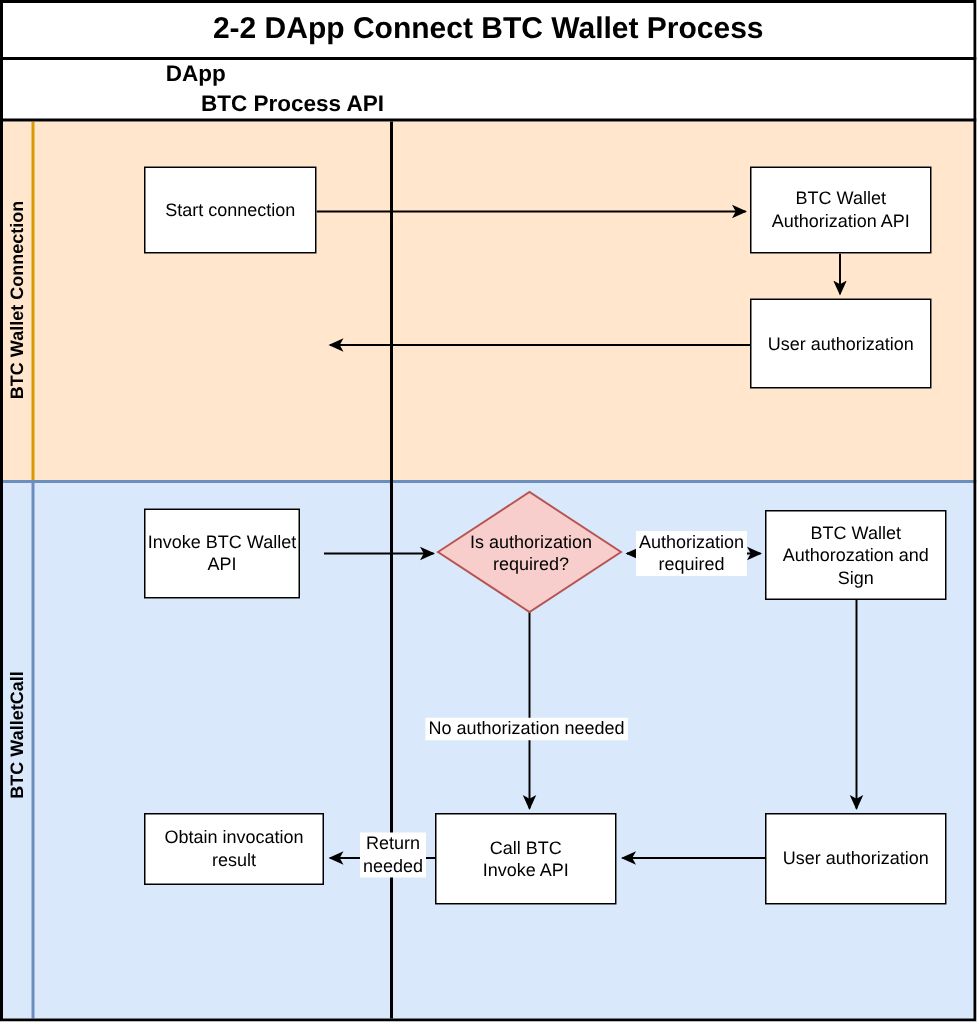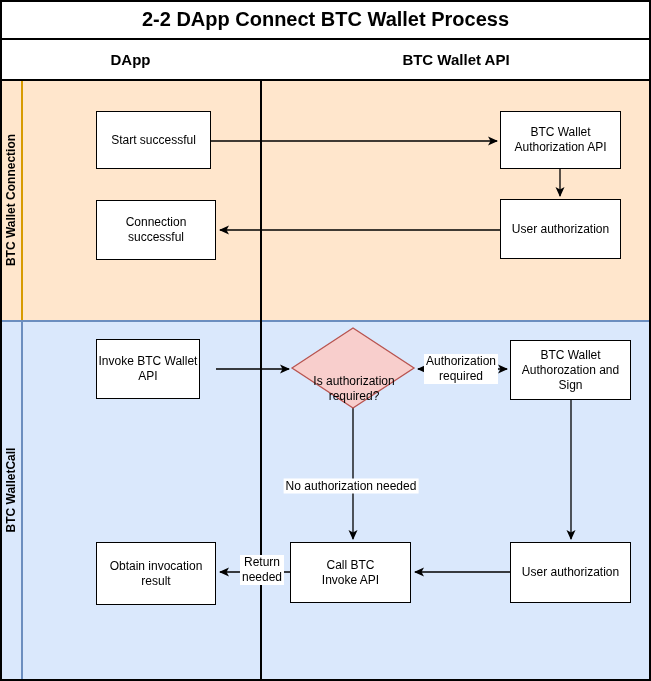--- a/index.html
+++ b/index.html
@@ -30,20 +30,21 @@
     background: #fff;
     z-index: 5;
   }
   .header-row {
     position: absolute; left: 0; top: 40px;
     width: 651px; height: 41px;
     border-bottom: 2px solid #000;
     display: flex;
     background: #fff;
     z-index: 5;
+    flex-direction: column;
   }
   .header-cell {
     display: flex; align-items: center; justify-content: center;
     font-size: 15px; font-weight: bold;
     height: 100%;
   }
   .header-cell.left { width: 261px; }
   .header-cell.right { width: 390px; }
   .lane { position: absolute; left: 0; width: 651px; z-index: 0; }
   .lane-top { top: 81px; height: 240px; background: #ffe6cc; }
@@ -103,43 +104,43 @@
   }
   
   .n-start          { left: 96px;  top: 111px; width: 115px; height: 58px; }
   .n-auth-api       { left: 500px; top: 111px; width: 121px; height: 58px; }
   .n-conn-success   { left: 96px;  top: 200px; width: 120px; height: 60px; }
   .n-user-auth-top  { left: 500px; top: 199px; width: 121px; height: 60px; }
   .n-invoke         { left: 96px;  top: 339px; width: 104px; height: 60px; }
   .n-auth-sign      { left: 510px; top: 340px; width: 121px; height: 60px; }
   .n-user-auth-bot  { left: 510px; top: 542px; width: 121px; height: 61px; }
   .n-call-api       { left: 290px; top: 542px; width: 121px; height: 61px; }
-  .n-obtain         { left: 96px;  top: 542px; width: 120px; height: 63px; }
-  .d-decision-label { left: 298px; top: 364px; width: 112px; height: 50px; text-align: center; }
+  .n-obtain         { left: 96px;  top: 542px; width: 120px; height: 48px; }
+  .d-decision-label { left: 298px; top: 344px; width: 112px; height: 50px; text-align: center; }
   .l-auth-required  { left: 461px; top: 369px; }
   .l-no-auth        { left: 351px; top: 486px; }
   .l-return-result  { left: 262px; top: 570px; }
 </style>
 </head>
 <body>
 
 <div class="canvas">
 
   <div class="lane lane-top"></div>
   <div class="lane lane-bottom"></div>
   <div class="lane-boundary"></div>
   <div class="lane-strip-line strip-line-top"></div>
   <div class="lane-strip-line strip-line-bottom"></div>
   <div class="col-divider"></div>
 
   <div class="title-row">2-2 DApp Connect BTC Wallet Process</div>
 
   <div class="header-row">
     <div class="header-cell left">DApp</div>
-    <div class="header-cell right">BTC Wallet API</div>
+    <div class="header-cell right">BTC Process API</div>
   </div>
 
   <div class="lane-label top">BTC Wallet Connection</div>
   <div class="lane-label bottom">BTC WalletCall</div>
 
   <svg class="edges" viewBox="0 0 651 681" xmlns="http://www.w3.org/2000/svg">
     <defs>
       <marker id="ah" markerWidth="11" markerHeight="11" refX="9" refY="5" orient="auto-start-reverse" markerUnits="userSpaceOnUse">
         <path d="M0,0.5 L10,5 L0,9.5 L2.5,5 Z" fill="#000"></path>
       </marker>
@@ -151,25 +152,23 @@
       <line x1="216" y1="369" x2="289" y2="369" marker-end="url(#ah)"></line>
       <line x1="418" y1="369" x2="507" y2="369" marker-start="url(#ah)" marker-end="url(#ah)"></line>
       <line x1="571" y1="400" x2="571" y2="539" marker-end="url(#ah)"></line>
       <line x1="510" y1="572" x2="415" y2="572" marker-end="url(#ah)"></line>
       <line x1="353" y1="408" x2="353" y2="539" marker-end="url(#ah)"></line>
       <line x1="290" y1="572" x2="220" y2="572" marker-end="url(#ah)"></line>
     </g>
     <polygon points="292,368 353,328 414,368 353,408" fill="#f8cecc" stroke="#b85450" stroke-width="1.3"></polygon>
   </svg>
 
-  <div class="node n-start">Start successful</div>
+  <div class="node n-start">Start connection</div>
   <div class="node n-auth-api">BTC Wallet
 Authorization API</div>
-  <div class="node n-conn-success">Connection
-successful</div>
   <div class="node n-user-auth-top">User authorization</div>
   <div class="node n-invoke">Invoke BTC Wallet
 API</div>
   <div class="diamond-label d-decision-label">Is authorization
 required?</div>
   <div class="node n-auth-sign">BTC Wallet
 Authorozation and
 Sign</div>
   <div class="node n-user-auth-bot">User authorization</div>
   <div class="node n-call-api">Call BTC

